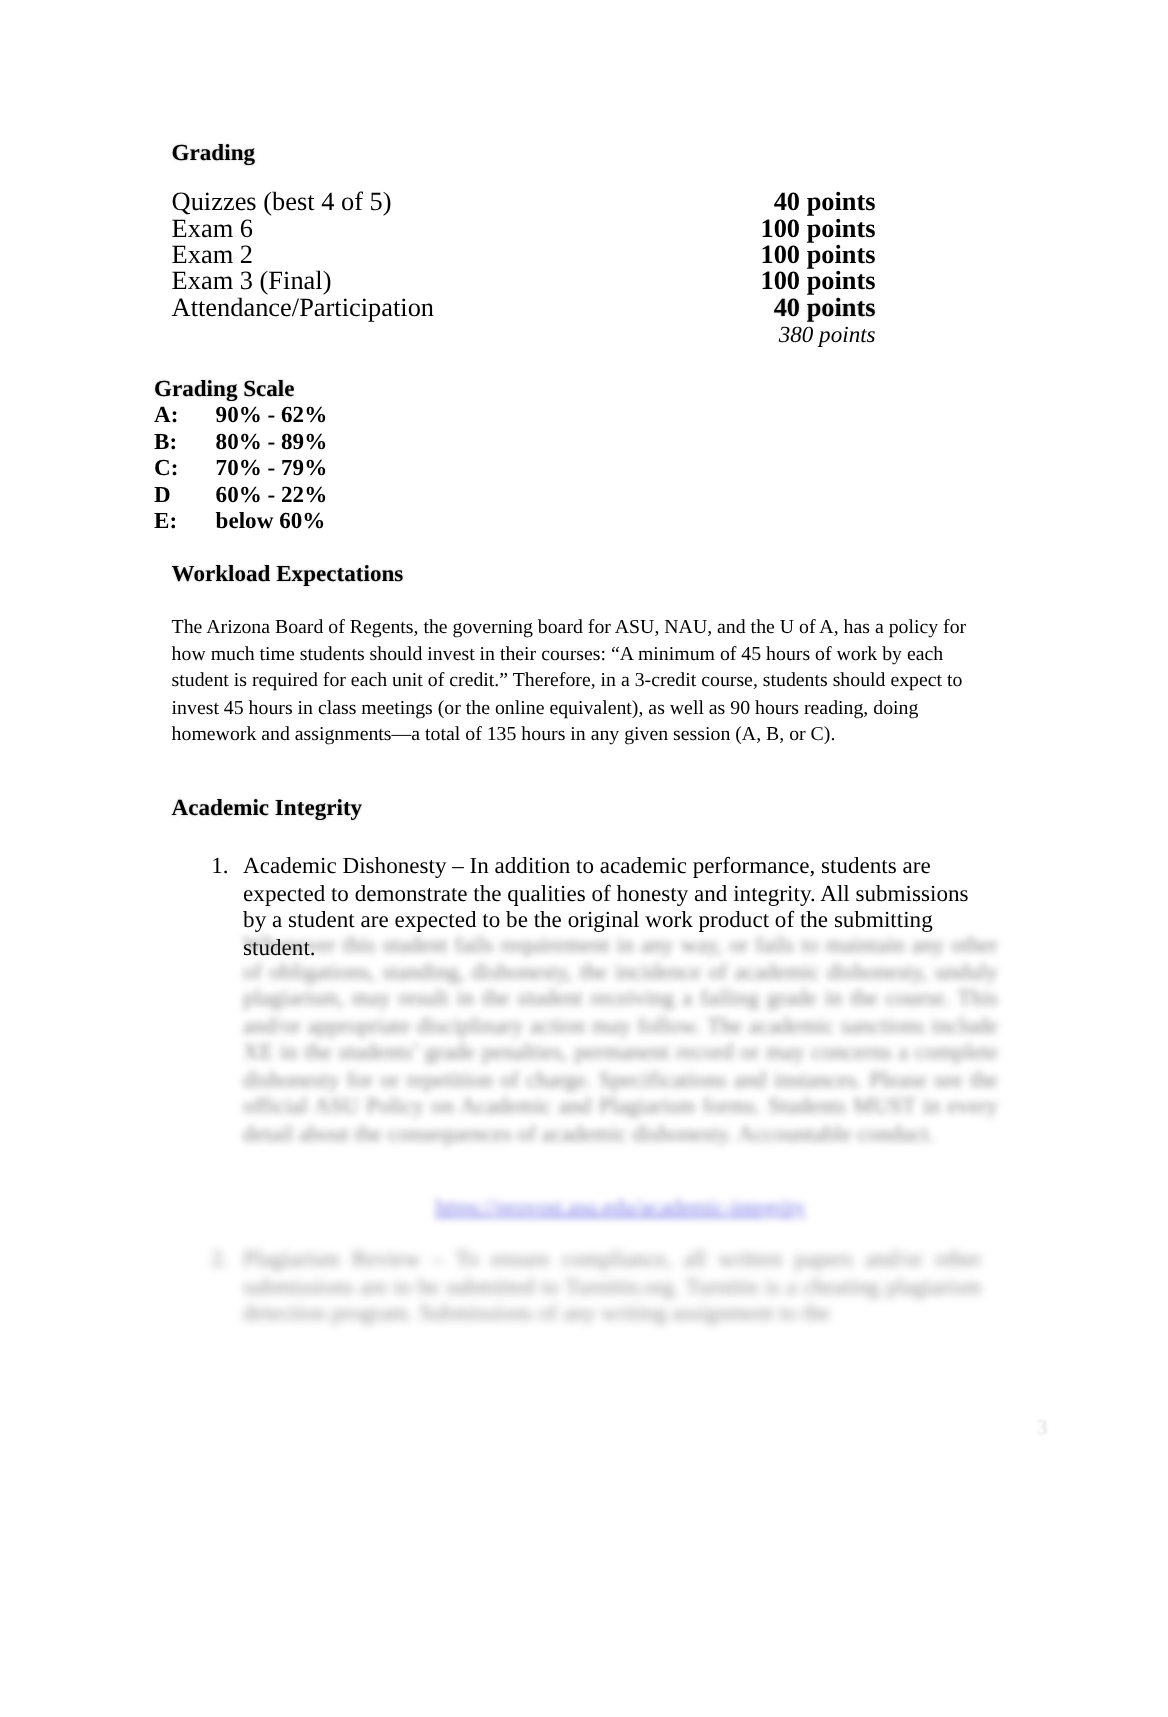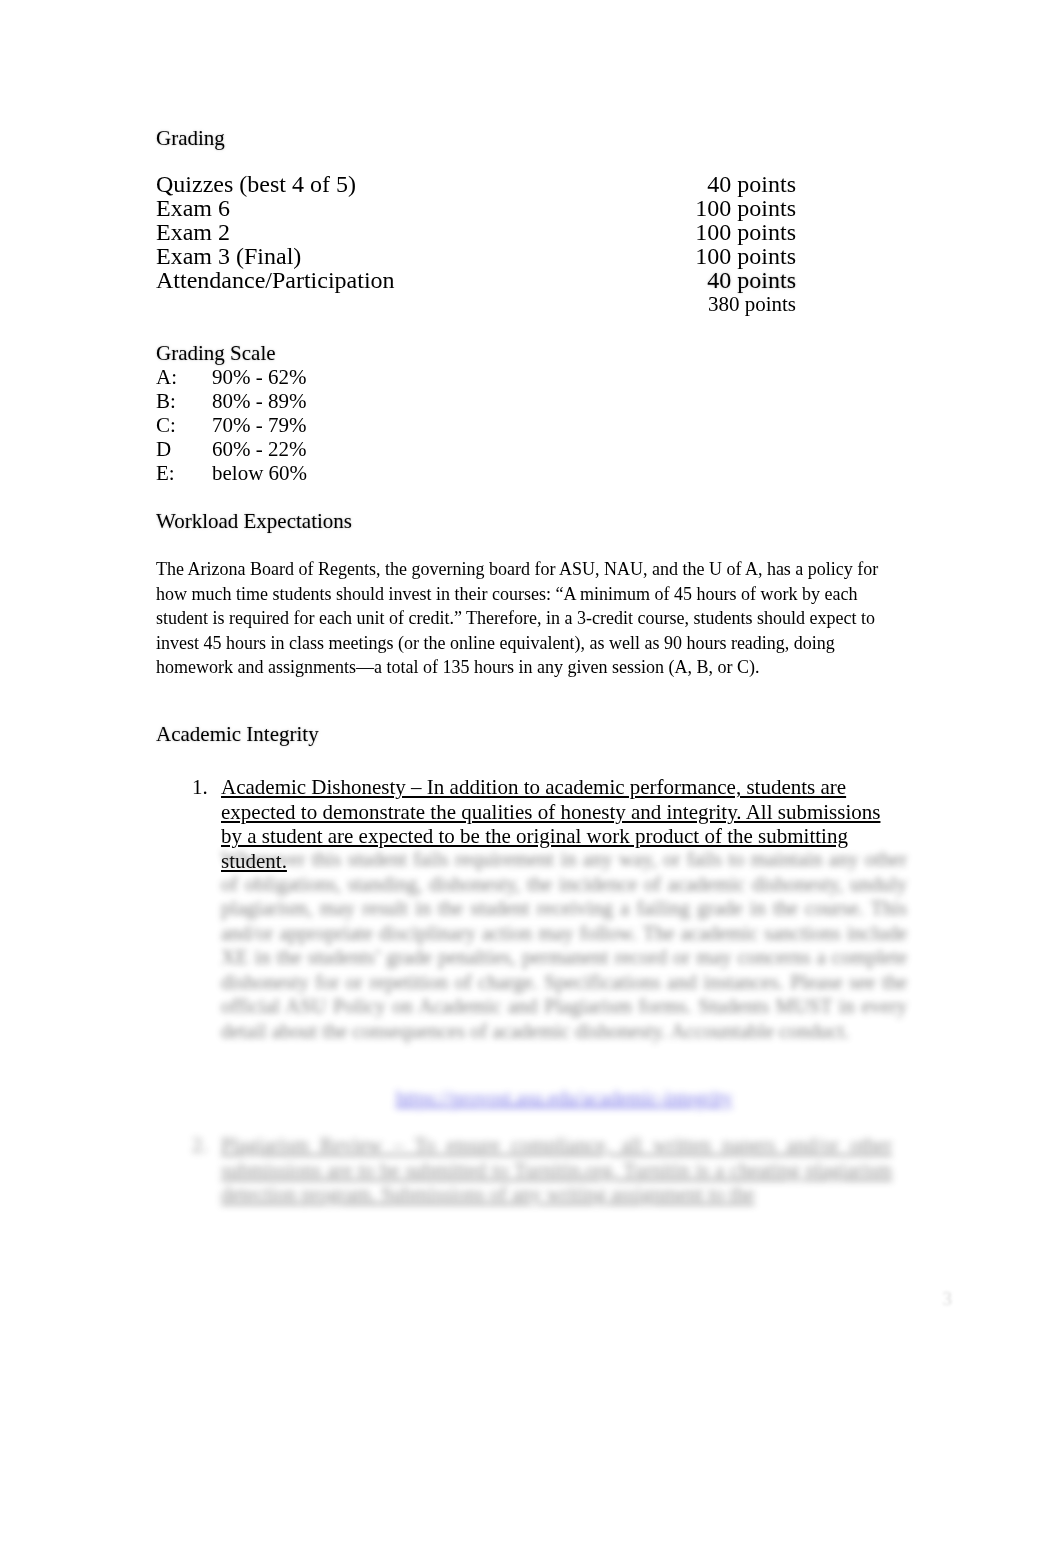--- a/index.html
+++ b/index.html
@@ -36,54 +36,56 @@
     width: 640px;
   }
   .grade-row {
     display: flex;
     justify-content: space-between;
     align-items: flex-end;
     height: 24px;
     line-height: 24px;
     font-size: 24px;
   }
-  .grade-row .pts { text-align: right; white-space: pre; }
+  .grade-row .pts { text-align: right; white-space: pre; font-weight: bold; }
   .grade-total {
     display: flex;
     justify-content: flex-end;
     height: 24px;
     line-height: 24px;
     font-size: 21px;
+    font-style: italic;
   }
 
   
   .scale {
     position: absolute;
-    left: 156px;
+    left: 140px;
     top: 341px;
+    font-weight: bold;
   }
   .scale-head {
     font-size: 21px;
     line-height: 24px;
     margin-bottom: 0;
   }
   .scale-row {
     display: flex;
     font-size: 21px;
     line-height: 24px;
     height: 24px;
   }
   .scale-row .lt { width: 56px; display: inline-block; }
   .scale-row .rg { display: inline-block; }
   .heading {
     position: absolute;
     left: 156px;
     font-size: 21px;
     line-height: 24px;
-    font-weight: normal;
+    font-weight: bold;
   }
   .para {
     position: absolute;
     left: 156px;
     width: 750px;
     font-size: 18px;
     line-height: 24.5px;
   }
 
   
@@ -96,21 +98,20 @@
   }
   .li .marker {
     position: absolute;
     left: 0;
     top: 0;
     width: 28px;
   }
   .li .li-body {
     display: block;
     margin-left: 29px;
-    text-decoration: underline;
   }
 
   
   .redacted {
     position: absolute;
     color: #4a4a4a;
     font-size: 20.5px;
     line-height: 24.5px;
     text-align: justify;
     filter: blur(3.4px);

